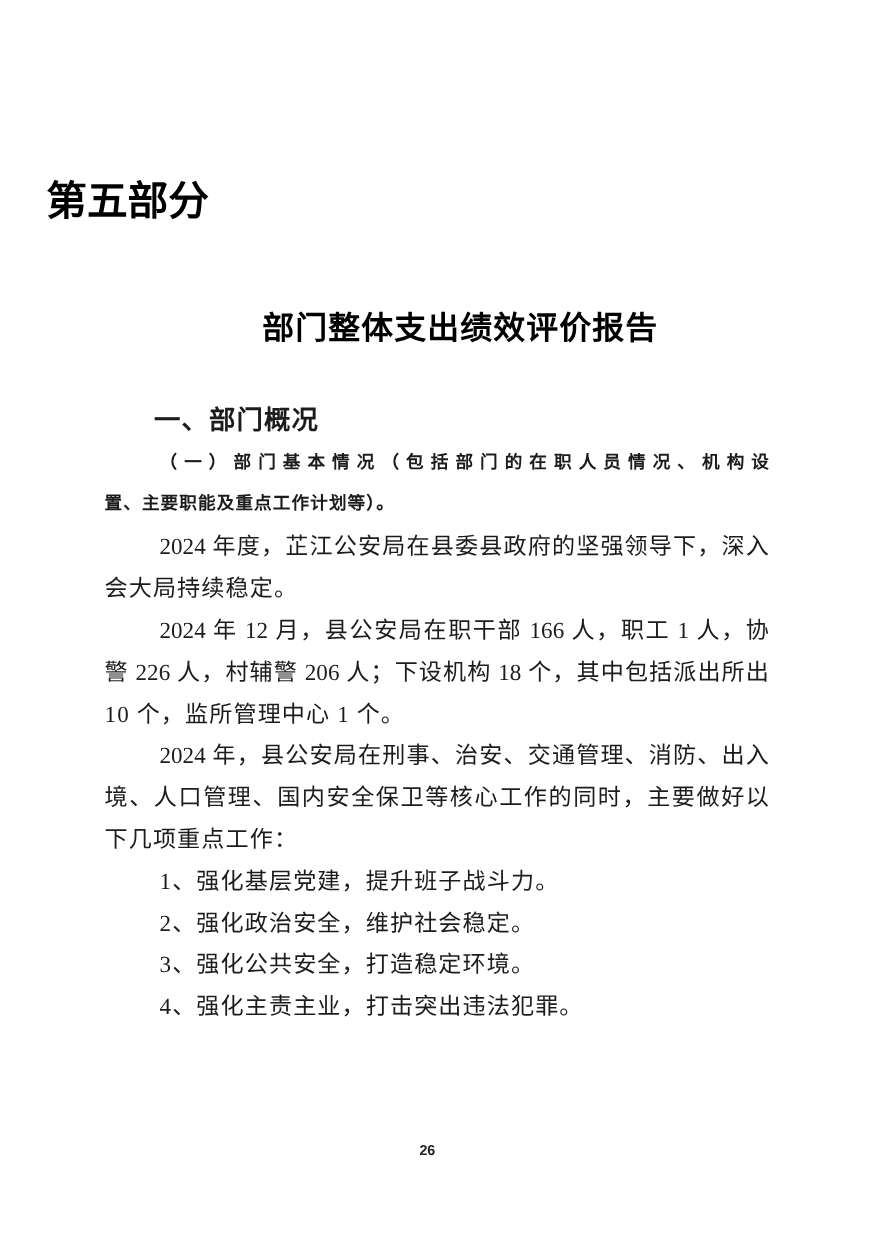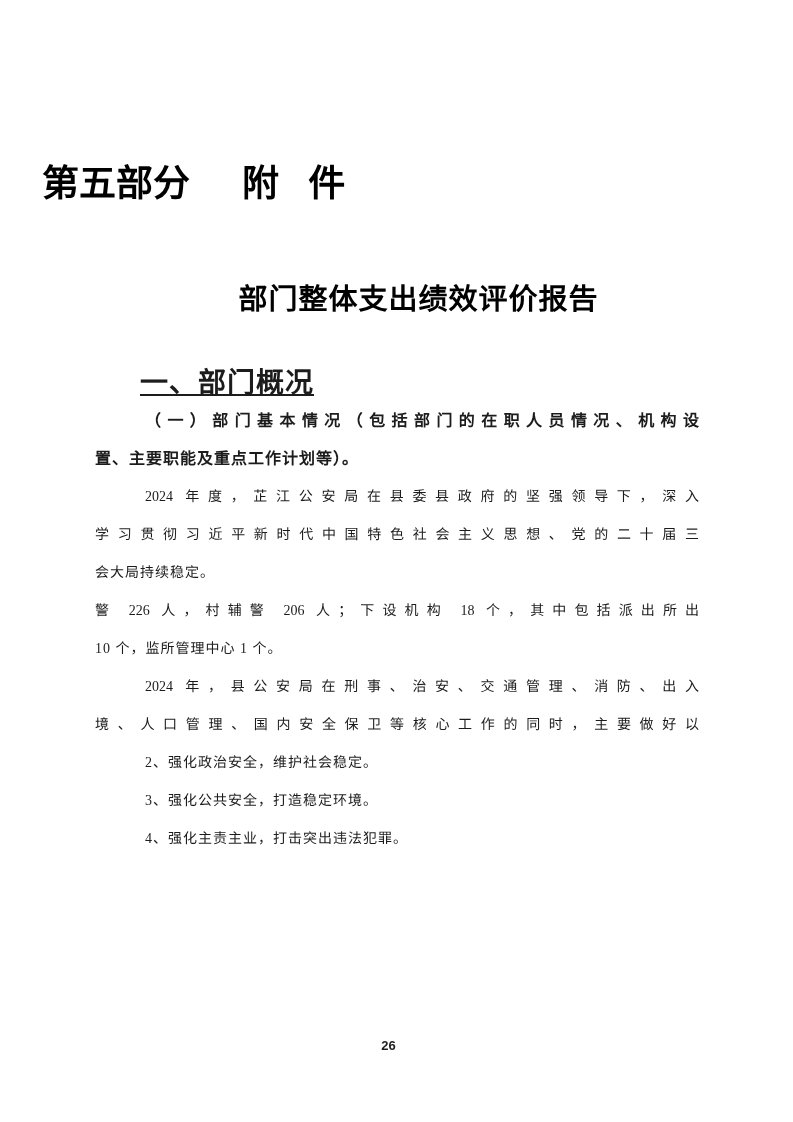--- a/index.html
+++ b/index.html
@@ -56,40 +56,39 @@
     position: absolute;
     top: 364px;
     left: 95px;
     width: 604px;
     font-family: "Liberation Serif", "DejaVu Serif", serif;
     color: #1c1c1c;
   }
   .line {
     height: 38px;
     line-height: 38px;
-    font-size: 14px;
+    font-size: 21px;
     letter-spacing: 1px;
     white-space: nowrap;
   }
   .just {
     text-align: justify;
     text-align-last: justify;
     text-justify: inter-character;
     letter-spacing: 0;
     white-space: normal;
   }
   .indent { text-indent: 50px; }
 
   .heading {
     font-family: "Liberation Sans", "DejaVu Sans", sans-serif;
     font-weight: 600;
-    font-size: 28px;
+    font-size: 24px;
     text-indent: 45px;
     letter-spacing: 1px;
-    text-decoration: underline;
   }
   .subhead {
     font-weight: 700;
     font-size: 16px;
   }
 
   
   .page-number {
     position: absolute;
     top: 1036px;
@@ -104,41 +103,42 @@
     color: #222222;
   }
 </style>
 </head>
 <body>
 
 <div class="page">
 
   <div class="doc-title">
     <span class="part1">第五部分</span>
-    <span class="part2">附 件</span>
   </div>
 
   <div class="doc-subtitle">部门整体支出绩效评价报告</div>
 
   <div class="body-block">
     <div class="line heading">一、部门概况</div>
 
     <div class="line subhead indent just">（一）部门基本情况（包括部门的在职人员情况、机构设</div>
     <div class="line subhead">置、主要职能及重点工作计划等）。</div>
 
     <div class="line indent just">2024 年度，芷江公安局在县委县政府的坚强领导下，深入</div>
-    <div class="line just">学习贯彻习近平新时代中国特色社会主义思想、党的二十届三</div>
     <div class="line">会大局持续稳定。</div>
 
+    <div class="line indent just">2024 年 12 月，县公安局在职干部 166 人，职工 1 人，协</div>
     <div class="line just">警 226 人，村辅警 206 人；下设机构 18 个，其中包括派出所出</div>
     <div class="line">10 个，监所管理中心 1 个。</div>
 
     <div class="line indent just">2024 年，县公安局在刑事、治安、交通管理、消防、出入</div>
     <div class="line just">境、人口管理、国内安全保卫等核心工作的同时，主要做好以</div>
+    <div class="line">下几项重点工作：</div>
 
+    <div class="line indent">1、强化基层党建，提升班子战斗力。</div>
     <div class="line indent">2、强化政治安全，维护社会稳定。</div>
     <div class="line indent">3、强化公共安全，打造稳定环境。</div>
     <div class="line indent">4、强化主责主业，打击突出违法犯罪。</div>
   </div>
 
   <div class="page-number">26</div>
 
 </div>
 
 </body></html>

